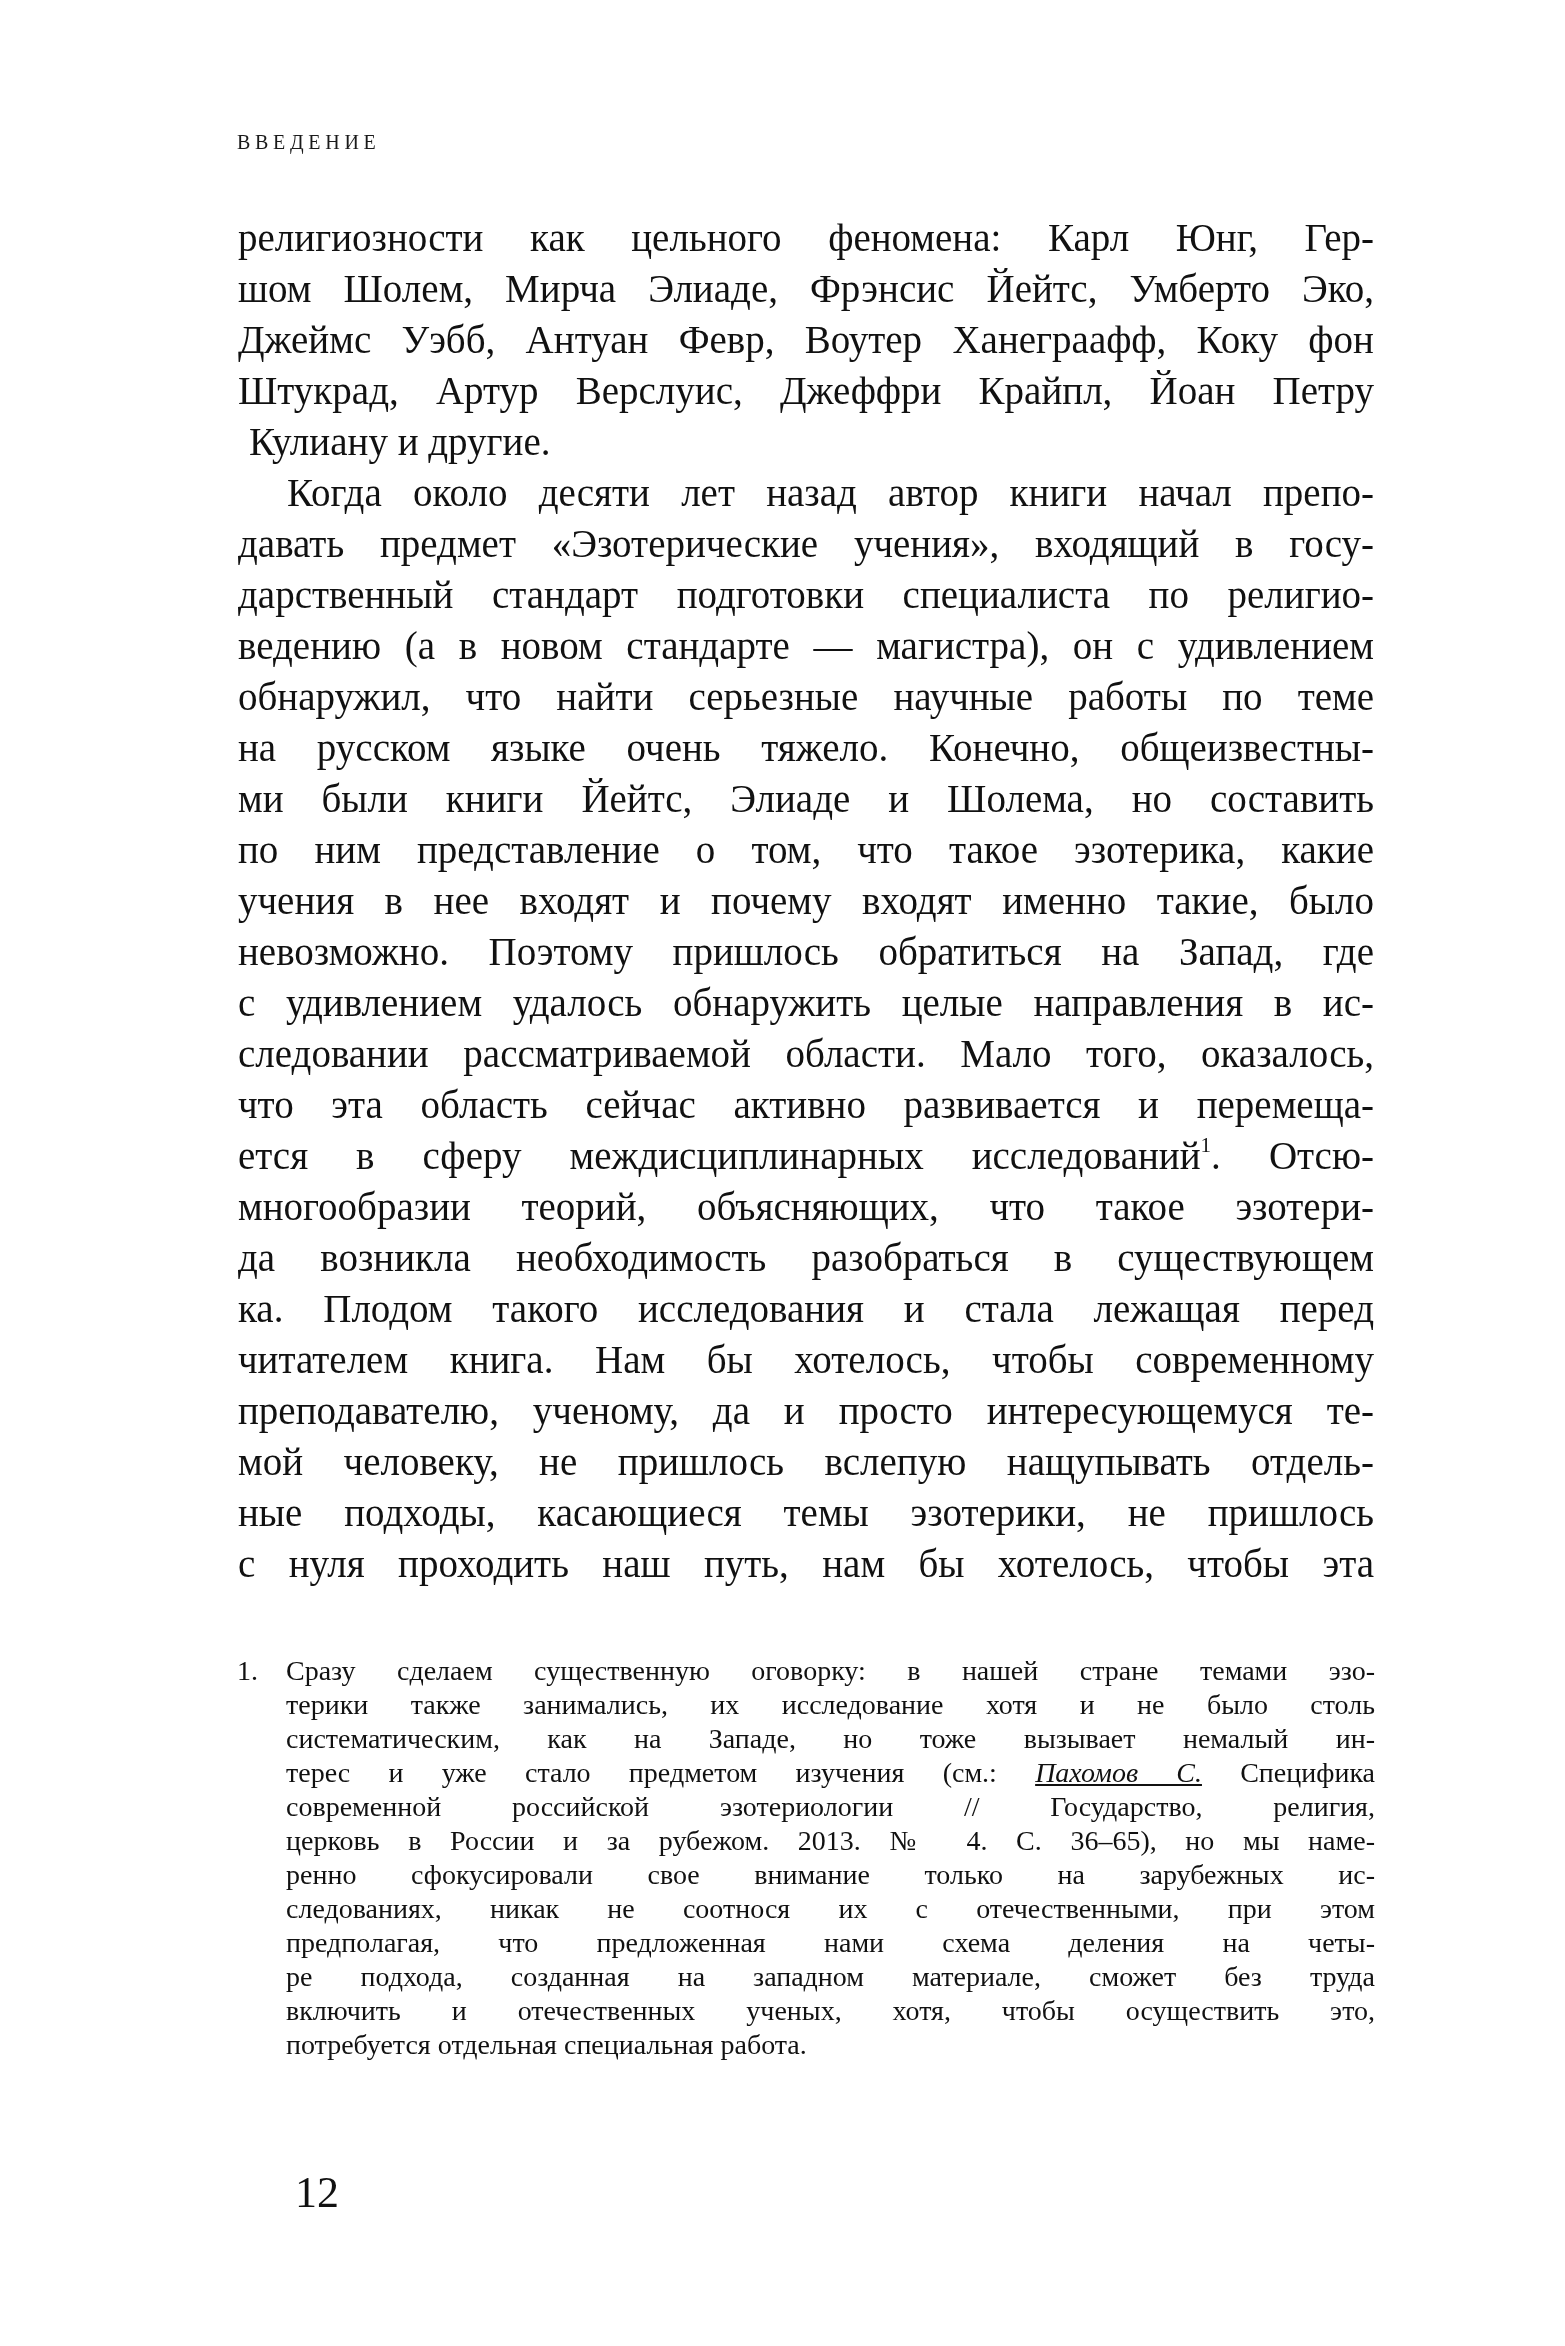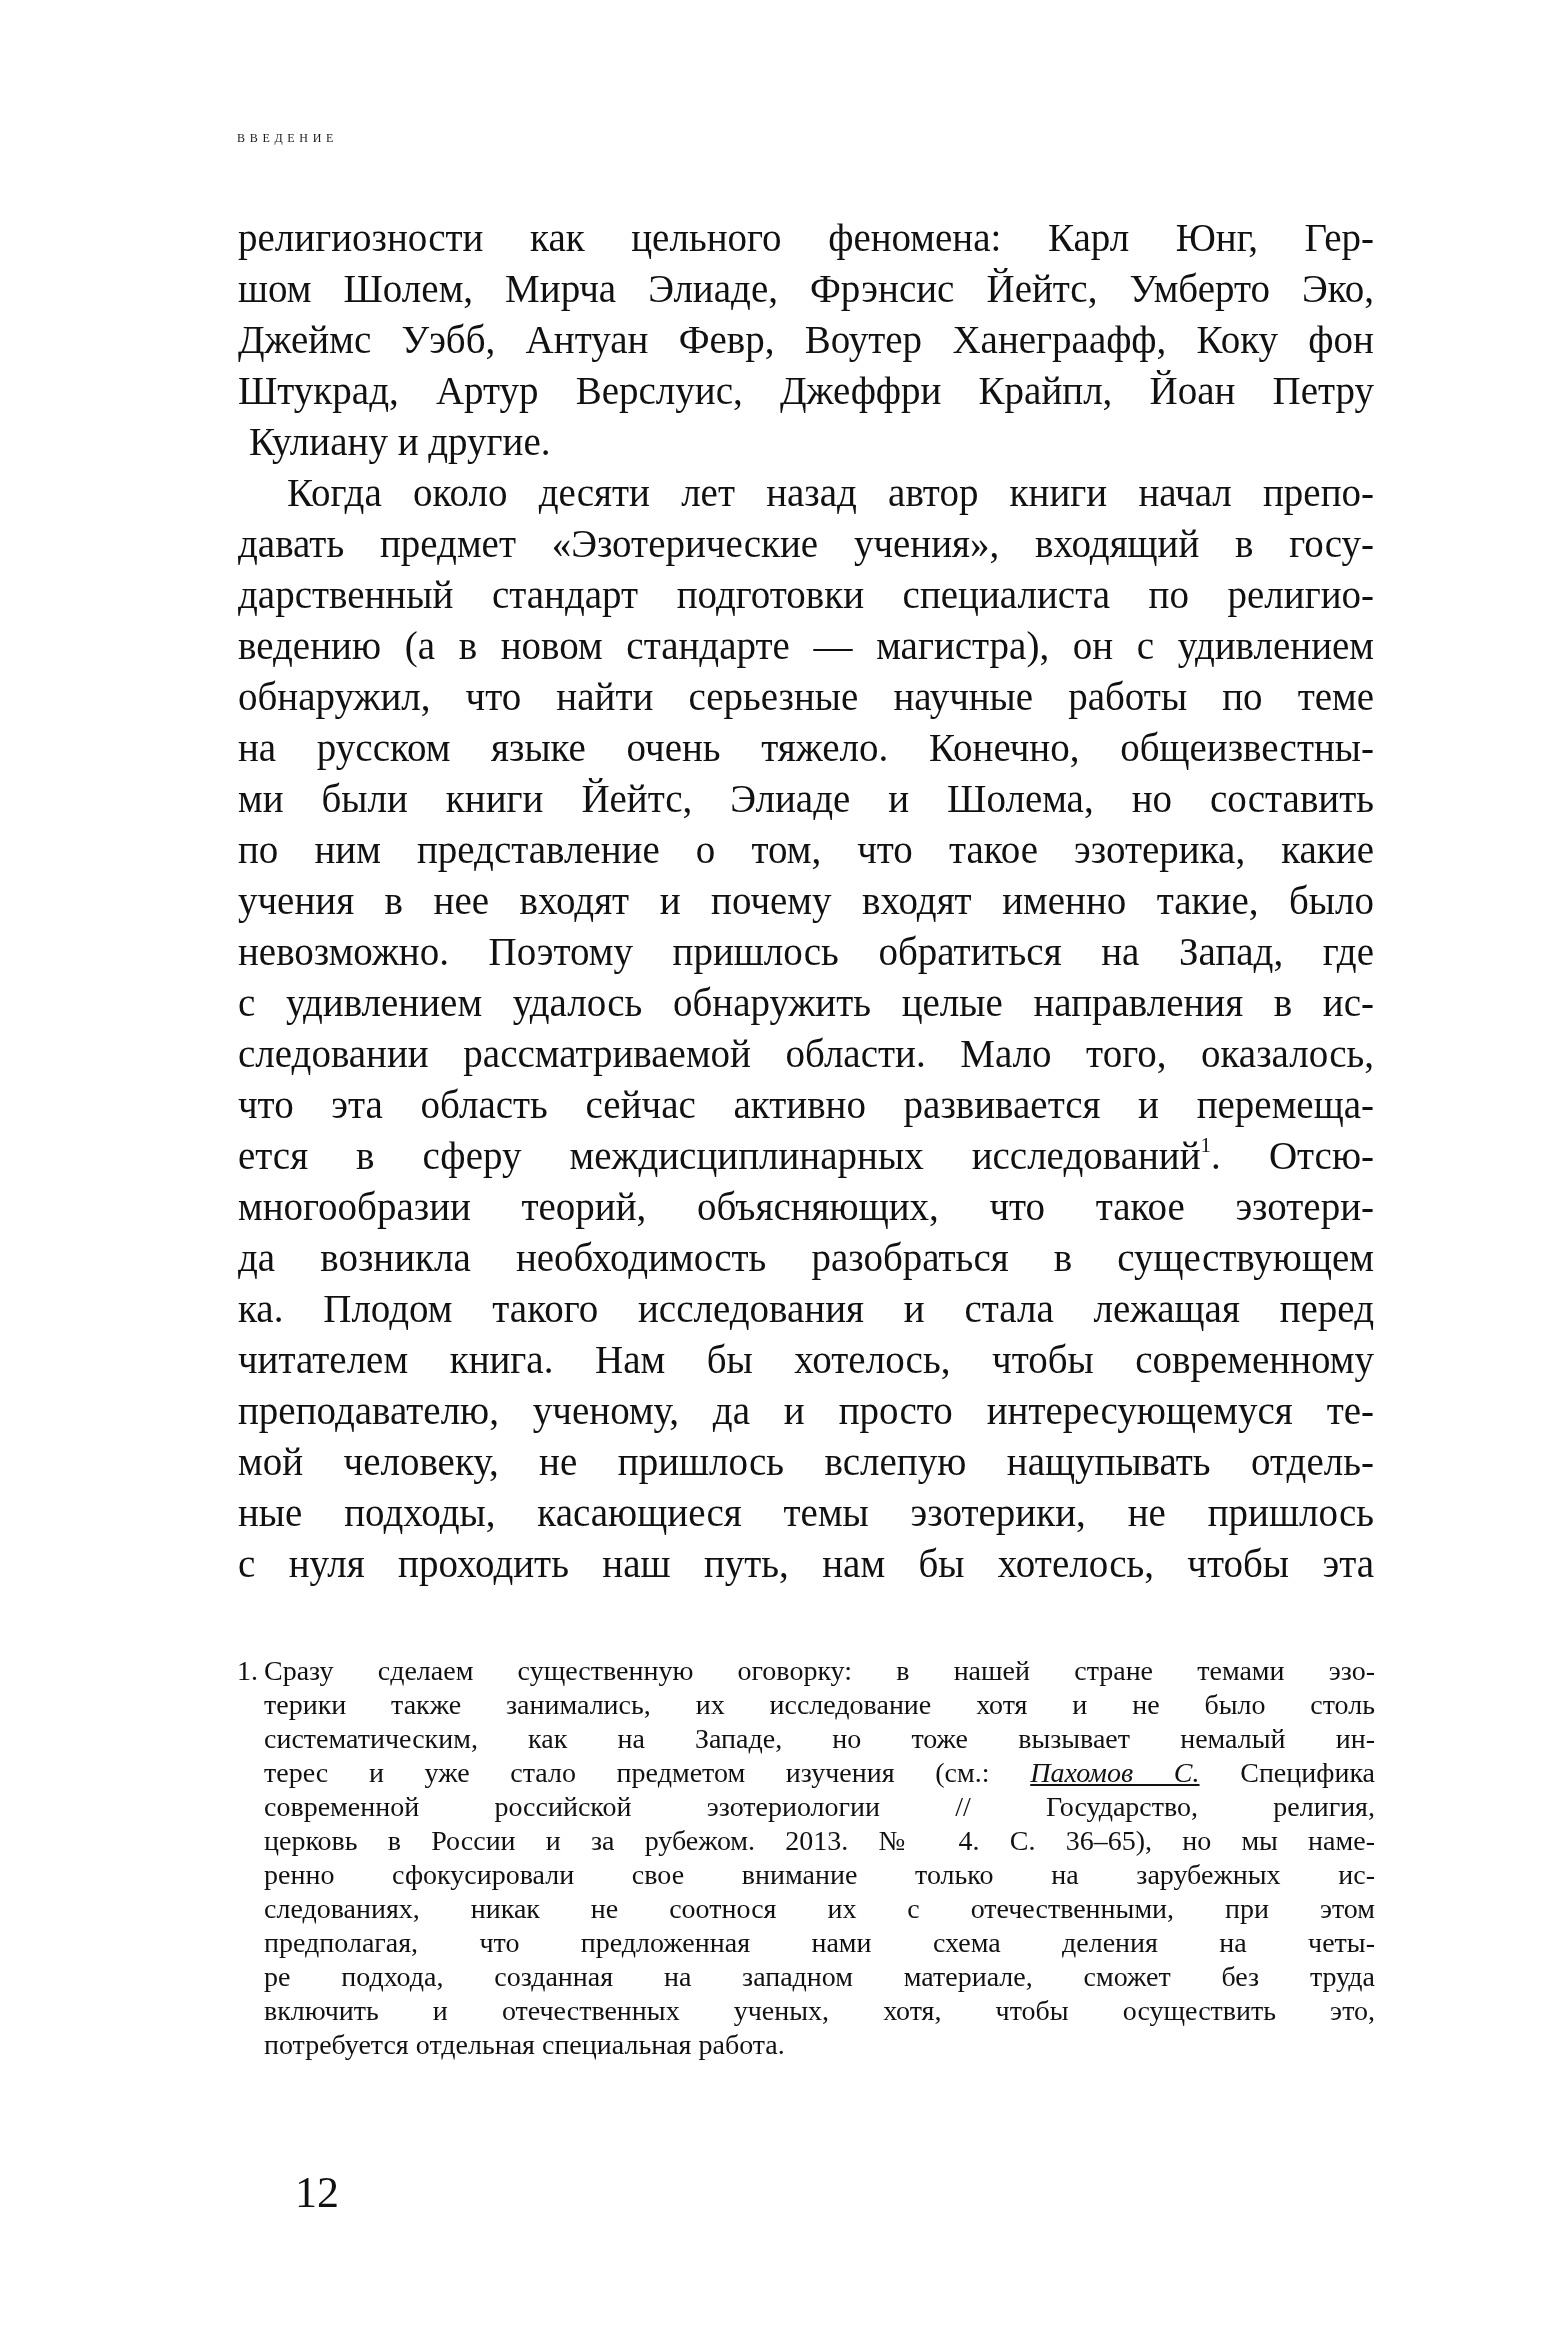--- a/index.html
+++ b/index.html
@@ -1,28 +1,28 @@
 <!DOCTYPE html>
 <html style="font-size:15px"><head>
 <meta charset="utf-8">
 <style>
   html, body { margin: 0; padding: 0; background: #ffffff; }
   body { width: 1565px; height: 2347px; position: relative; overflow: hidden;
          font-family: "Liberation Serif", "DejaVu Serif", serif; color: #111111; }
-  .running-head { position: absolute; left: 237px; top: 131px; font-size: 12px;
+  .running-head { position: absolute; left: 237px; top: 131px; font-size: 20px;
                   letter-spacing: 4.7px; color: #1a1a1a; }
   .body-text { position: absolute; left: 238px; top: 212px; width: 1136px; }
   .line { display: block; font-size: 39px; line-height: 51px; height: 51px;
           white-space: nowrap; text-align: justify; text-align-last: justify; }
   .line.last { text-align-last: left; margin-left: 11px; }
   .line.indent { padding-left: 49px; box-sizing: border-box; }
   sup.fnref { font-size: 21px; vertical-align: 17px; line-height: 0; }
   .footnotes { position: absolute; left: 237px; top: 1654px; width: 1138px; }
   .fn-number { position: absolute; left: 0; top: 0; font-size: 28px; line-height: 34px; }
-  .fn-body { margin-left: 27px; }
+  .fn-body { margin-left: 49px; }
   .fn-line { display: block; font-size: 28px; line-height: 34px; height: 34px;
              white-space: nowrap; text-align: justify; text-align-last: justify; }
   .fn-line.last { text-align-last: left; }
   .fn-line i { font-style: italic; text-decoration: underline; }
   .page-number { position: absolute; left: 295px; top: 2167px; font-size: 44px; }
 </style>
 </head>
 <body>
 
 <div class="running-head">ВВЕДЕНИЕ</div>

